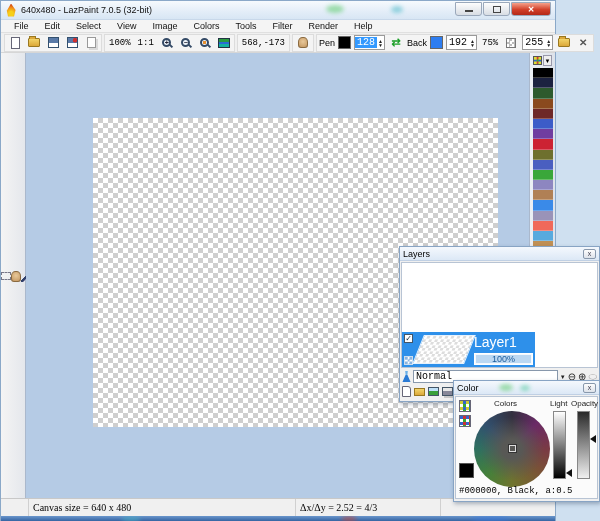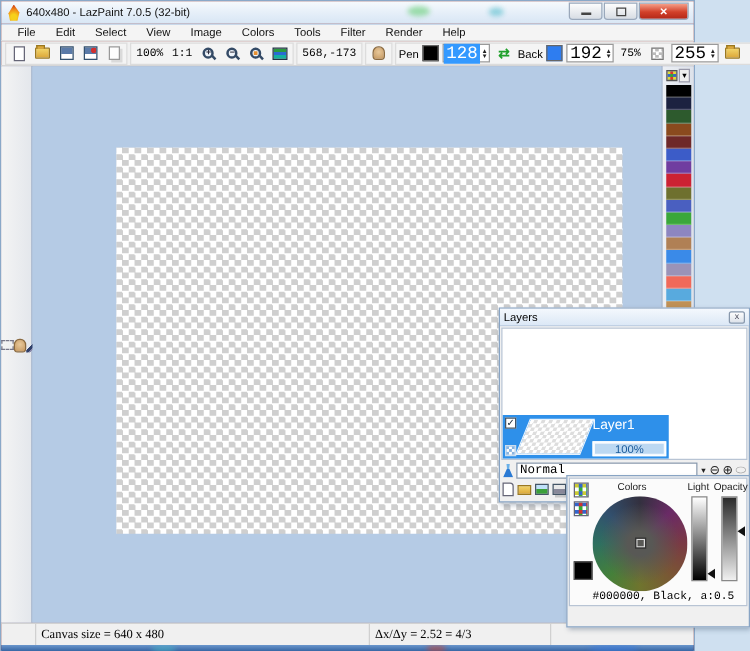--- a/index.html
+++ b/index.html
@@ -1,18 +1,18 @@
 <!DOCTYPE html>
 <html><head>
 <meta charset="utf-8">
 <style>
   * { margin:0; padding:0; box-sizing:border-box; }
   html,body { width:600px; height:521px; }
   body { font-family:"Liberation Sans", sans-serif; font-size:9px; color:#000; background:#cfe0f0; overflow:hidden; }
-  .window { position:relative; width:556px; height:521px; background:#7f1d1d; border:1px solid #8aa8c8; }
+  .window { position:relative; width:556px; height:521px; background:#84cc16; border:1px solid #8aa8c8; }
 
   
   .titlebar { position:relative; height:19px; background:linear-gradient(180deg,#f6fafd,#e3edf8 60%,#d8e6f4); display:flex; align-items:center; padding:0 4px; border-bottom:1px solid #c8d8ea; overflow:hidden;}
   .app-icon { width:12px; height:13px; margin-right:4px; background:radial-gradient(circle at 50% 75%, #f6d01a 20%, #ef8718 55%, #cc3b10 85%); clip-path:polygon(50% 0,15% 55%,25% 100%,75% 100%,88% 50%); }
   .title-text { flex:1; font-size:9px; color:#111; }
   .caption-btns { display:flex; gap:1px; align-self:flex-start; margin-top:1px;}
   .cap-btn { width:27px; height:14px; border:1px solid #9aa8bb; border-radius:0 0 3px 3px; background:linear-gradient(180deg,#fdfdfd,#d8dde4); display:flex; align-items:center; justify-content:center; font-size:8px; color:#333; }
   .cap-btn.close { width:40px; background:linear-gradient(180deg,#f5a08a,#d2402a 55%,#b42818); color:#fff; font-weight:bold; }
   .cap-min-glyph { width:8px; border-bottom:2px solid #444; height:5px;}
   .cap-max-glyph { width:8px; height:7px; border:1px solid #444; }
@@ -33,21 +33,21 @@
   .i-save { width:11px; height:11px; background:linear-gradient(180deg,#5a7aa8 55%,#fff 55%); border:1px solid #33506e; }
   .i-saveas { width:11px; height:11px; background:radial-gradient(circle at 78% 25%, #d03030 2px, transparent 2.6px), linear-gradient(180deg,#5a7aa8 55%,#fff 55%); border:1px solid #33506e; }
   .i-copy { width:9px; height:11px; background:#fdfdfd; border:1px solid #999; box-shadow:2px 2px 0 #dadada; }
   .mag { position:relative; width:9px; height:9px; border:2px solid #344a66; border-radius:50%; background:#eef4fb; font-size:7px; line-height:5px; text-align:center; color:#223; font-weight:bold;}
   .mag::after { content:""; position:absolute; width:4px; height:2px; background:#344a66; transform:rotate(45deg); right:-4px; bottom:-2px; }
   .mag .sq { position:absolute; inset:1px; background:#e89030; }
   .i-layers { width:12px; height:10px; background:linear-gradient(180deg,#2a9a40 0 33%,#2a6ad4 33% 66%,#14b0a0 66%); border:1px solid #234; }
   .i-hand { width:10px; height:11px; background:radial-gradient(circle at 50% 40%, #e8c89a, #c49760); border-radius:45% 45% 30% 30%; border:1px solid #8a6a40;}
   .swatch-box { width:13px; height:13px; border:1px solid #666; }
   .spinbox { display:flex; align-items:center; border:1px solid #9a9a9a; background:#fff; height:15px; }
-  .spin-val { font-family:"Liberation Mono", monospace; font-size:14px; padding:0 2px; min-width:22px; text-align:left;}
+  .spin-val { font-family:"Liberation Mono", monospace; font-size:10px; padding:0 2px; min-width:22px; text-align:left;}
   .spin-val.selected { background:#3399ff; color:#fff; }
   .spin-arrows { display:flex; flex-direction:column; justify-content:center; font-size:5px; line-height:4px; color:#222; padding:0 1px; }
   .i-swap { color:#1fa02a; font-weight:bold; font-size:11px; }
   .i-texture { width:10px; height:10px; border:1px solid #777; background:conic-gradient(#bbb 25%, #fff 0 50%, #bbb 0 75%, #fff 0); background-size:5px 5px;}
   .i-xclose { color:#555; font-weight:bold; font-size:10px; }
 
   
   .main { position:relative; height:445px; display:flex; background:#b5cbe5; }
   .left-tools { width:25px; background:linear-gradient(90deg,#f4f4f4,#e4e7ec); border-right:1px solid #aab8cc; display:flex; flex-direction:row; align-items:center; padding-top:1px; }
   .ltool { width:21px; height:15px; display:flex; align-items:center; justify-content:center; }
@@ -98,21 +98,21 @@
   .panel-close { width:13px; height:10px; border:1px solid #8898ac; border-radius:2px; background:linear-gradient(180deg,#fdfdfd,#dde2ea); font-size:7px; line-height:8px; text-align:center; color:#445; }
 
   .layers-panel { left:398px; top:245px; width:201px; height:156px; }
   .layers-list { position:relative; margin:1px; height:106px; background:#fff; border:1px solid #b8c4d4; overflow:hidden;}
   .layer-row { position:absolute; left:0; right:62px; bottom:0; height:35px; background:#2e90ea; display:flex; padding:2px; }
   .layer-flags { width:12px; display:flex; flex-direction:column; justify-content:space-between; }
   .chk { width:9px; height:9px; background:#fff; border:1px solid #456; font-size:8px; line-height:8px; text-align:center; color:#123;}
   .mini-grid { width:9px; height:9px; border:1px solid #cde; background:conic-gradient(#fff 25%, #8ab4e0 0 50%, #fff 0 75%, #8ab4e0 0); background-size:4.5px 4.5px;}
   .layer-thumb { width:52px; height:29px; margin:1px 4px 0 2px; background:conic-gradient(#ddd 25%, #fff 0 50%, #ddd 0 75%, #fff 0); background-size:6px 6px; transform:skewX(-22deg); border:1px solid #e8f2fc;}
   .layer-meta { flex:1; display:flex; flex-direction:column; justify-content:space-between; }
-  .layer-name { color:#fff; font-size:11px; }
+  .layer-name { color:#fff; font-size:14px; }
   .opacity-bar { height:12px; background:#f4f9ff; border:1px solid #fff; position:relative; text-align:center; font-size:9px; color:#1a5a9a; line-height:11px;}
   .opacity-fill { position:absolute; inset:1px; background:#bcd8f2; z-index:0;}
   .opacity-bar span { position:relative; z-index:1; }
   .blend-row { display:flex; align-items:center; height:15px; padding:0 2px; gap:2px;}
   .i-flask { width:9px; height:11px; background:linear-gradient(180deg,#6ab0e8 40%,#2a7ad4 40%); clip-path:polygon(35% 0,65% 0,60% 35%,95% 100%,5% 100%,40% 35%); }
   .blend-select { flex:1; height:13px; background:#fff; border:1px solid #8898ac; font-size:10px; font-family:"Liberation Mono",monospace; padding-left:2px; display:flex; align-items:center;}
   .dd-arrow { font-size:6px; color:#222; }
   .circ-btn { font-size:10px; line-height:10px; color:#222; }
   .actions-row { display:flex; align-items:center; height:15px; padding:0 2px; gap:3px;}
   .i-newpage { width:9px; height:11px; background:#fff; border:1px solid #667; border-radius:0 3px 0 0;}
@@ -127,21 +127,21 @@
   .cp-icon.two { background:conic-gradient(#c33 25%, #3a3 0 50%, #fff 0 75%, #36c 0); background-size:6px 6px;}
   .wheel { position:absolute; left:18px; top:14px; width:76px; height:76px; border-radius:50%;
     background:radial-gradient(circle, #585855 0 18%, rgba(88,88,85,0) 60%),
       conic-gradient(#33303f, #6a2a66 12%, #7a3a44 25%, #7a5535 37%, #6f742e 50%, #45803a 62%, #2e7060 75%, #32506e 87%, #33303f); }
   .wheel-sel { position:absolute; left:35px; top:34px; width:7px; height:7px; border:1px solid #ddd; outline:1px solid #333; background:transparent;}
   .bar { position:absolute; top:14px; width:13px; height:68px; border:1px solid #888; }
   .bar.light { left:97px; background:linear-gradient(180deg,#fff,#000); }
   .bar.opac { left:121px; background:linear-gradient(180deg,#2a2a2a,#f0f0f0); }
   .bar-marker { position:absolute; width:0; height:0; border-top:4px solid transparent; border-bottom:4px solid transparent; border-right:6px solid #111; }
   .cur-swatch { position:absolute; left:3px; top:66px; width:15px; height:15px; background:#000; border:1px solid #555; }
-  .color-value { position:absolute; left:18px; bottom:2px; font-family:"Liberation Mono",monospace; font-size:9px; }
+  .color-value { position:absolute; left:3px; bottom:2px; font-family:"Liberation Mono",monospace; font-size:9px; }
 
   
   .statusbar { height:18px; background:#f0f0f0; border-top:1px solid #c8c8c8; display:flex; align-items:stretch; font-family:Liberation Serif, serif; font-size:10px; }
   .status-cell { border-right:1px solid #d0d0d0; display:flex; align-items:center; padding:0 4px; }
   .sc1 { width:28px; } .sc2 { width:267px; } .sc3 { width:145px; } .sc4 { flex:1; border-right:none;}
 
   .bottom-strip { position:relative; height:6px; background:linear-gradient(180deg,#6a96cc,#2a5a9a); overflow:hidden;}
 </style>
 </head>
 <body>
@@ -416,20 +416,26 @@
     </div>
     <div class="actions-row">
       <span class="i-newpage"></span>
       <span class="i-folder2"></span>
       <span class="i-img"></span>
       <span class="i-imgs"></span>
     </div>
   </div>
 
   <div class="panel color-panel">
+    <div class="panel-title">
+      <span class="ttl">Color</span>
+      <div class="smudge" style="left:45px;top:3px;width:14px;height:7px;background:#5acb6a"></div>
+      <div class="smudge" style="left:66px;top:4px;width:10px;height:6px;background:#49c89a"></div>
+      <span class="panel-close">x</span>
+    </div>
     <div class="color-body">
       <span class="cp-icon" style="left:3px;top:3px"></span>
       <span class="cp-icon two" style="left:3px;top:18px"></span>
       <span class="cp-label" style="left:38px;top:2px">Colors</span>
       <span class="cp-label" style="left:94px;top:2px">Light</span>
       <span class="cp-label" style="left:115px;top:2px">Opacity</span>
       <div class="wheel">
         <span class="wheel-sel"></span>
       </div>
       <div class="bar light"></div>

